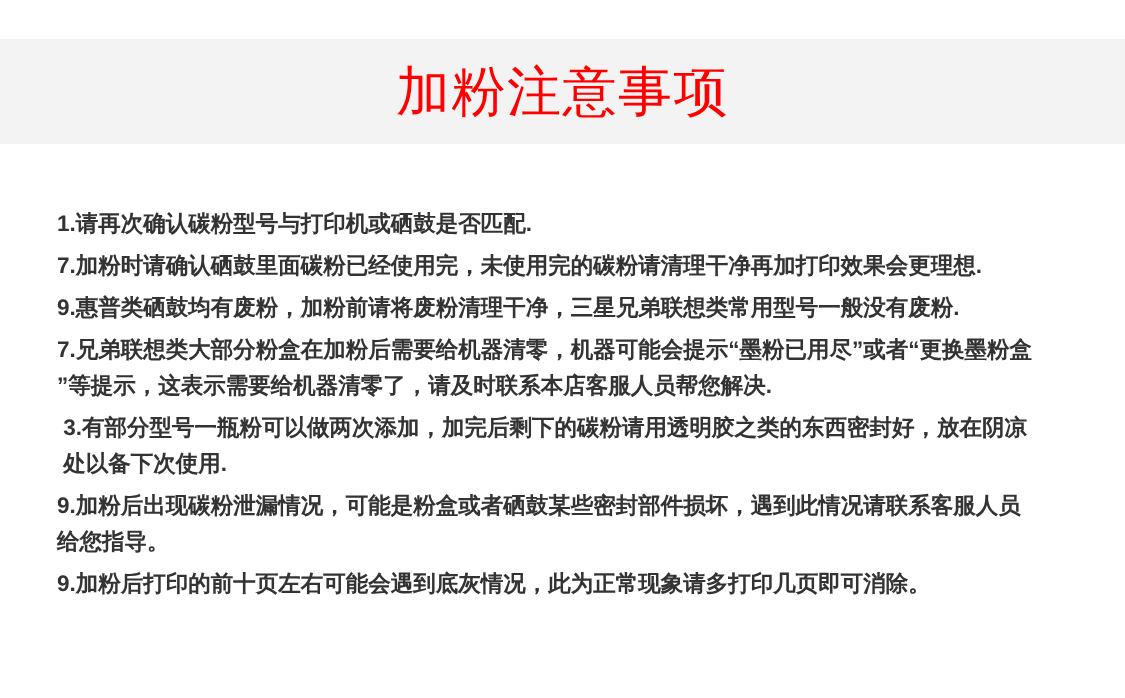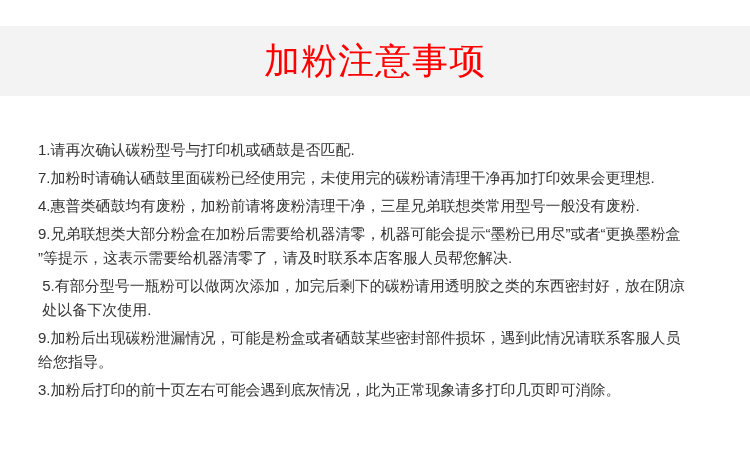--- a/index.html
+++ b/index.html
@@ -44,34 +44,35 @@
     padding: 42px 12px 0 38px;
     box-sizing: border-box;
   }
   .notice-item {
     margin: 0 0 4px 0;
     font-size: 15px;
     line-height: 24px;
     color: #333333;
     white-space: pre-wrap;
     word-break: break-all;
+    font-weight: bold;
   }
 </style>
 </head>
 <body>
 
 <div class="page">
   <div class="title-band">
     <h1 class="page-title">加粉注意事项</h1>
   </div>
   <div class="content">
     <p class="notice-item">1.请再次确认碳粉型号与打印机或硒鼓是否匹配.</p>
     <p class="notice-item">7.加粉时请确认硒鼓里面碳粉已经使用完，未使用完的碳粉请清理干净再加打印效果会更理想.</p>
-    <p class="notice-item">4.惠普类硒鼓均有废粉，加粉前请将废粉清理干净，三星兄弟联想类常用型号一般没有废粉.</p>
-    <p class="notice-item">9.兄弟联想类大部分粉盒在加粉后需要给机器清零，机器可能会提示“墨粉已用尽”或者“更换墨粉盒
+    <p class="notice-item">9.惠普类硒鼓均有废粉，加粉前请将废粉清理干净，三星兄弟联想类常用型号一般没有废粉.</p>
+    <p class="notice-item">7.兄弟联想类大部分粉盒在加粉后需要给机器清零，机器可能会提示“墨粉已用尽”或者“更换墨粉盒
 ”等提示，这表示需要给机器清零了，请及时联系本店客服人员帮您解决.</p>
-    <p class="notice-item"> 5.有部分型号一瓶粉可以做两次添加，加完后剩下的碳粉请用透明胶之类的东西密封好，放在阴凉
+    <p class="notice-item"> 3.有部分型号一瓶粉可以做两次添加，加完后剩下的碳粉请用透明胶之类的东西密封好，放在阴凉
  处以备下次使用.</p>
     <p class="notice-item">9.加粉后出现碳粉泄漏情况，可能是粉盒或者硒鼓某些密封部件损坏，遇到此情况请联系客服人员
 给您指导。</p>
-    <p class="notice-item">3.加粉后打印的前十页左右可能会遇到底灰情况，此为正常现象请多打印几页即可消除。</p>
+    <p class="notice-item">9.加粉后打印的前十页左右可能会遇到底灰情况，此为正常现象请多打印几页即可消除。</p>
   </div>
 </div>
 
 </body></html>

